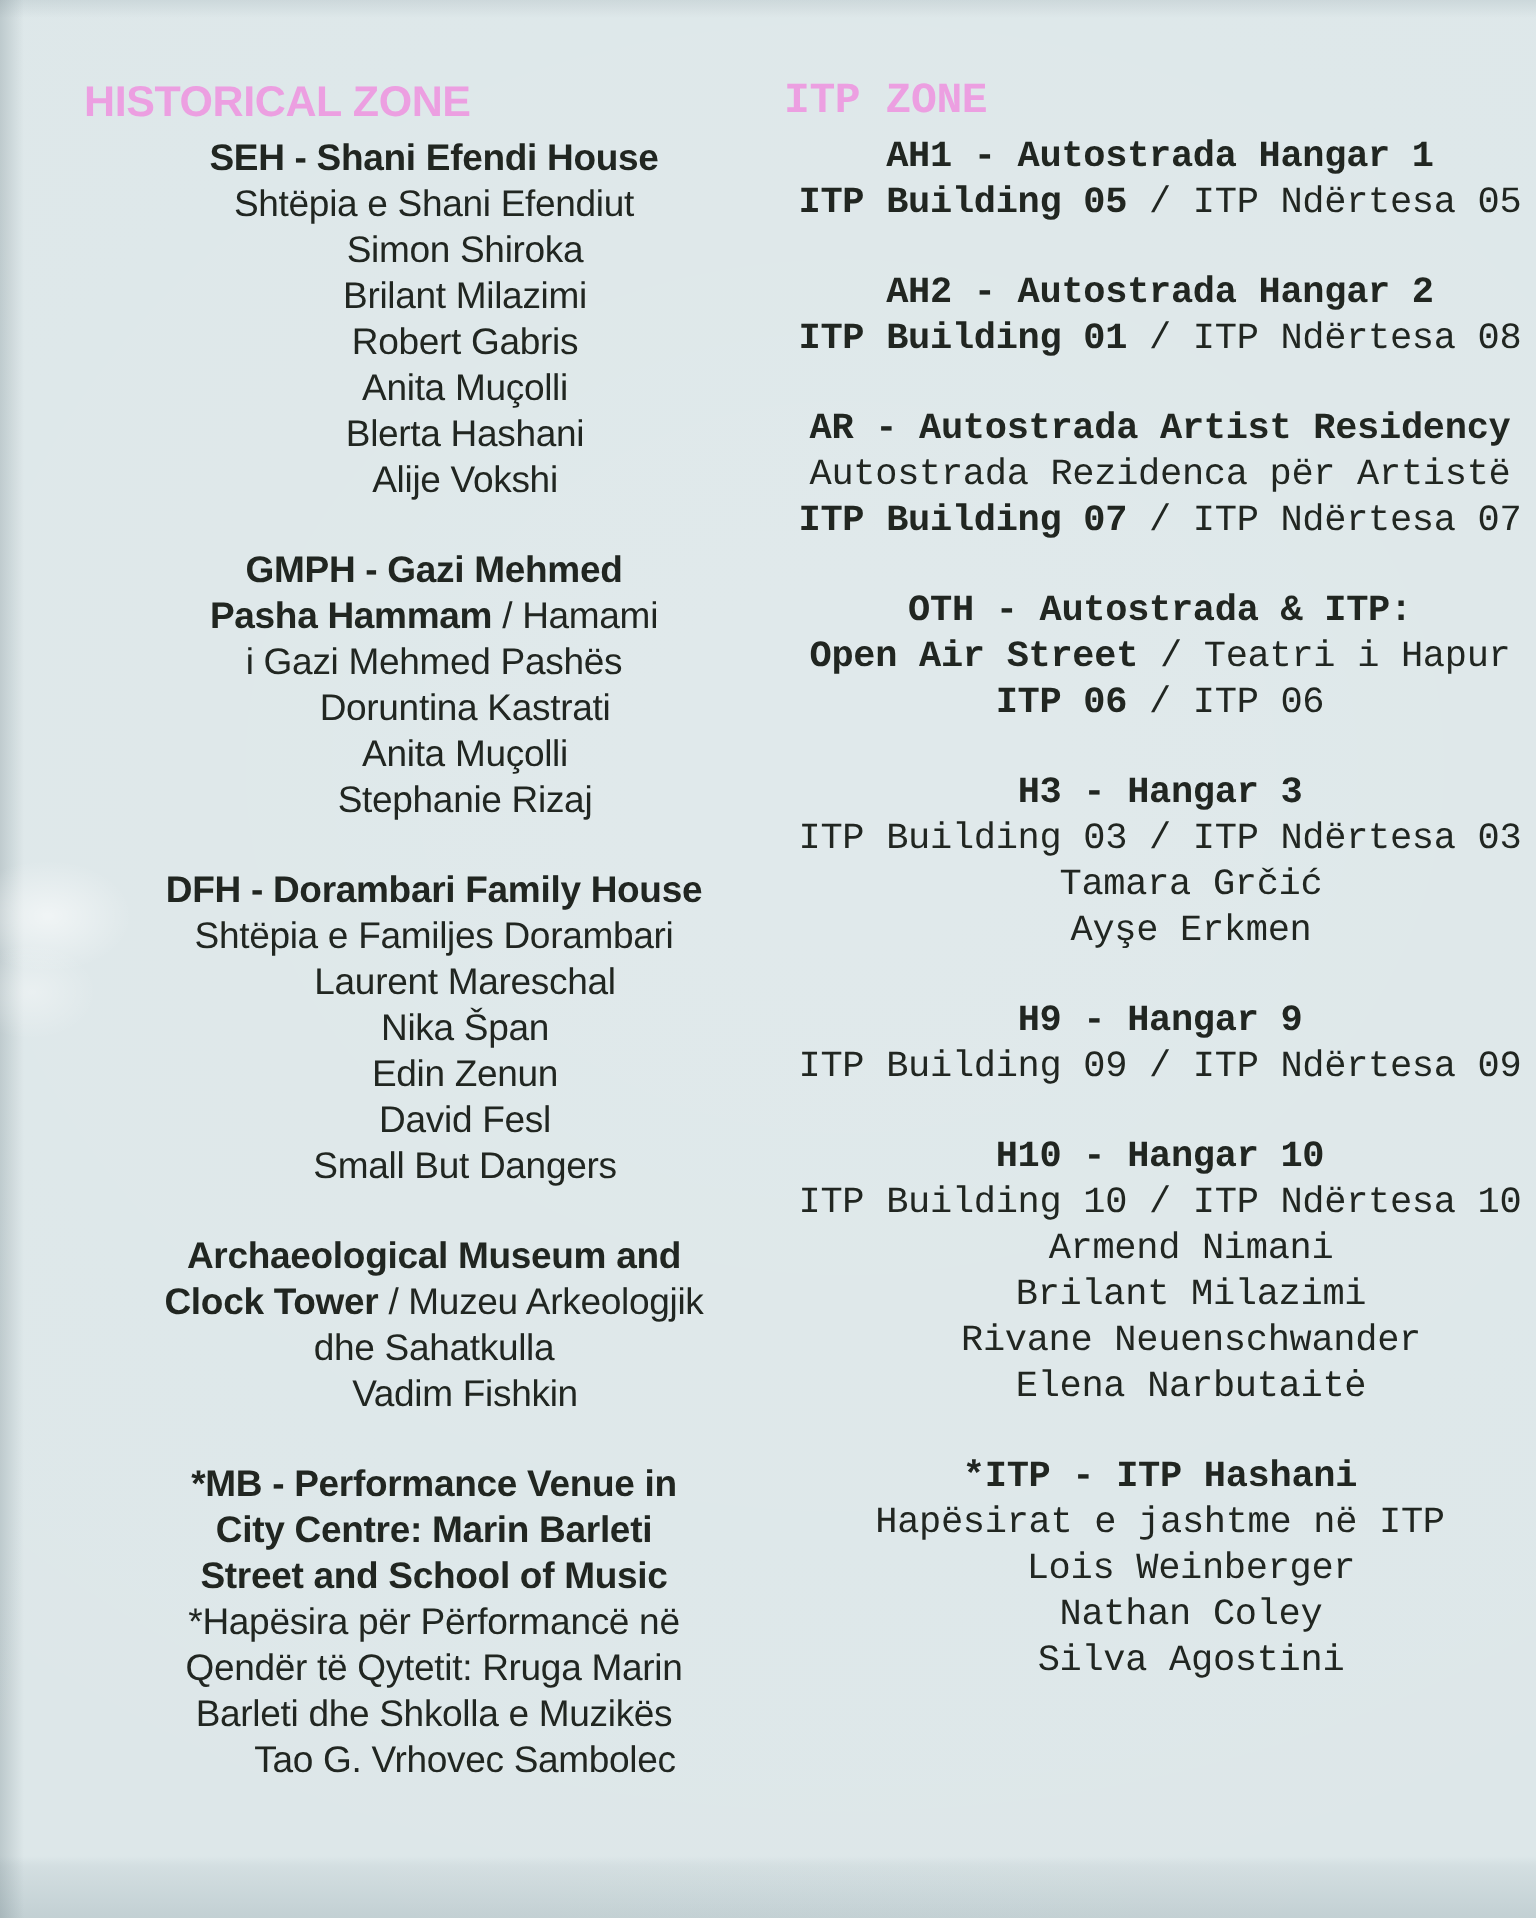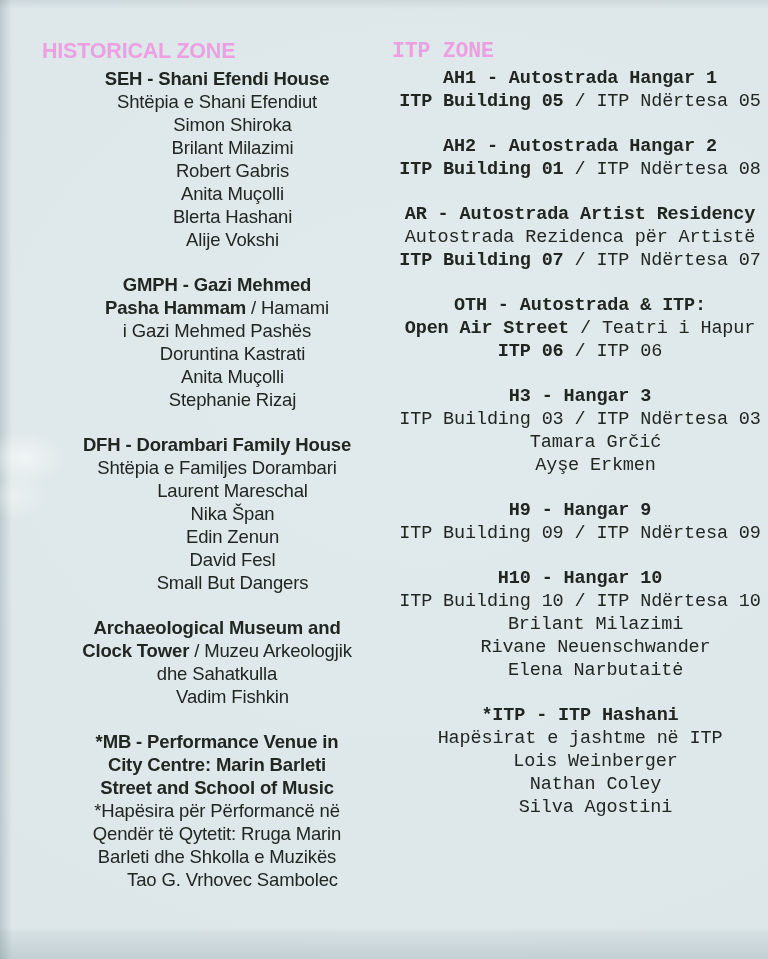--- a/index.html
+++ b/index.html
@@ -134,20 +134,21 @@
             <div class="line indent"><span class="r">Tamara Grčić</span></div>
             <div class="line indent"><span class="r">Ayşe Erkmen</span></div>
           </div>
           <div class="venue-section">
             <div class="line"><span class="b">H9 - Hangar 9</span></div>
             <div class="line"><span class="r">ITP Building 09 / ITP Ndërtesa 09</span></div>
           </div>
           <div class="venue-section">
             <div class="line"><span class="b">H10 - Hangar 10</span></div>
             <div class="line"><span class="r">ITP Building 10 / ITP Ndërtesa 10</span></div>
+            <div class="line indent"><span class="r">Armend Nimani</span></div>
             <div class="line indent"><span class="r">Brilant Milazimi</span></div>
             <div class="line indent"><span class="r">Rivane Neuenschwander</span></div>
             <div class="line indent"><span class="r">Elena Narbutaitė</span></div>
           </div>
           <div class="venue-section">
             <div class="line"><span class="b">*ITP - ITP Hashani</span></div>
             <div class="line"><span class="r">Hapësirat e jashtme në ITP</span></div>
             <div class="line indent"><span class="r">Lois Weinberger</span></div>
             <div class="line indent"><span class="r">Nathan Coley</span></div>
             <div class="line indent"><span class="r">Silva Agostini</span></div>

